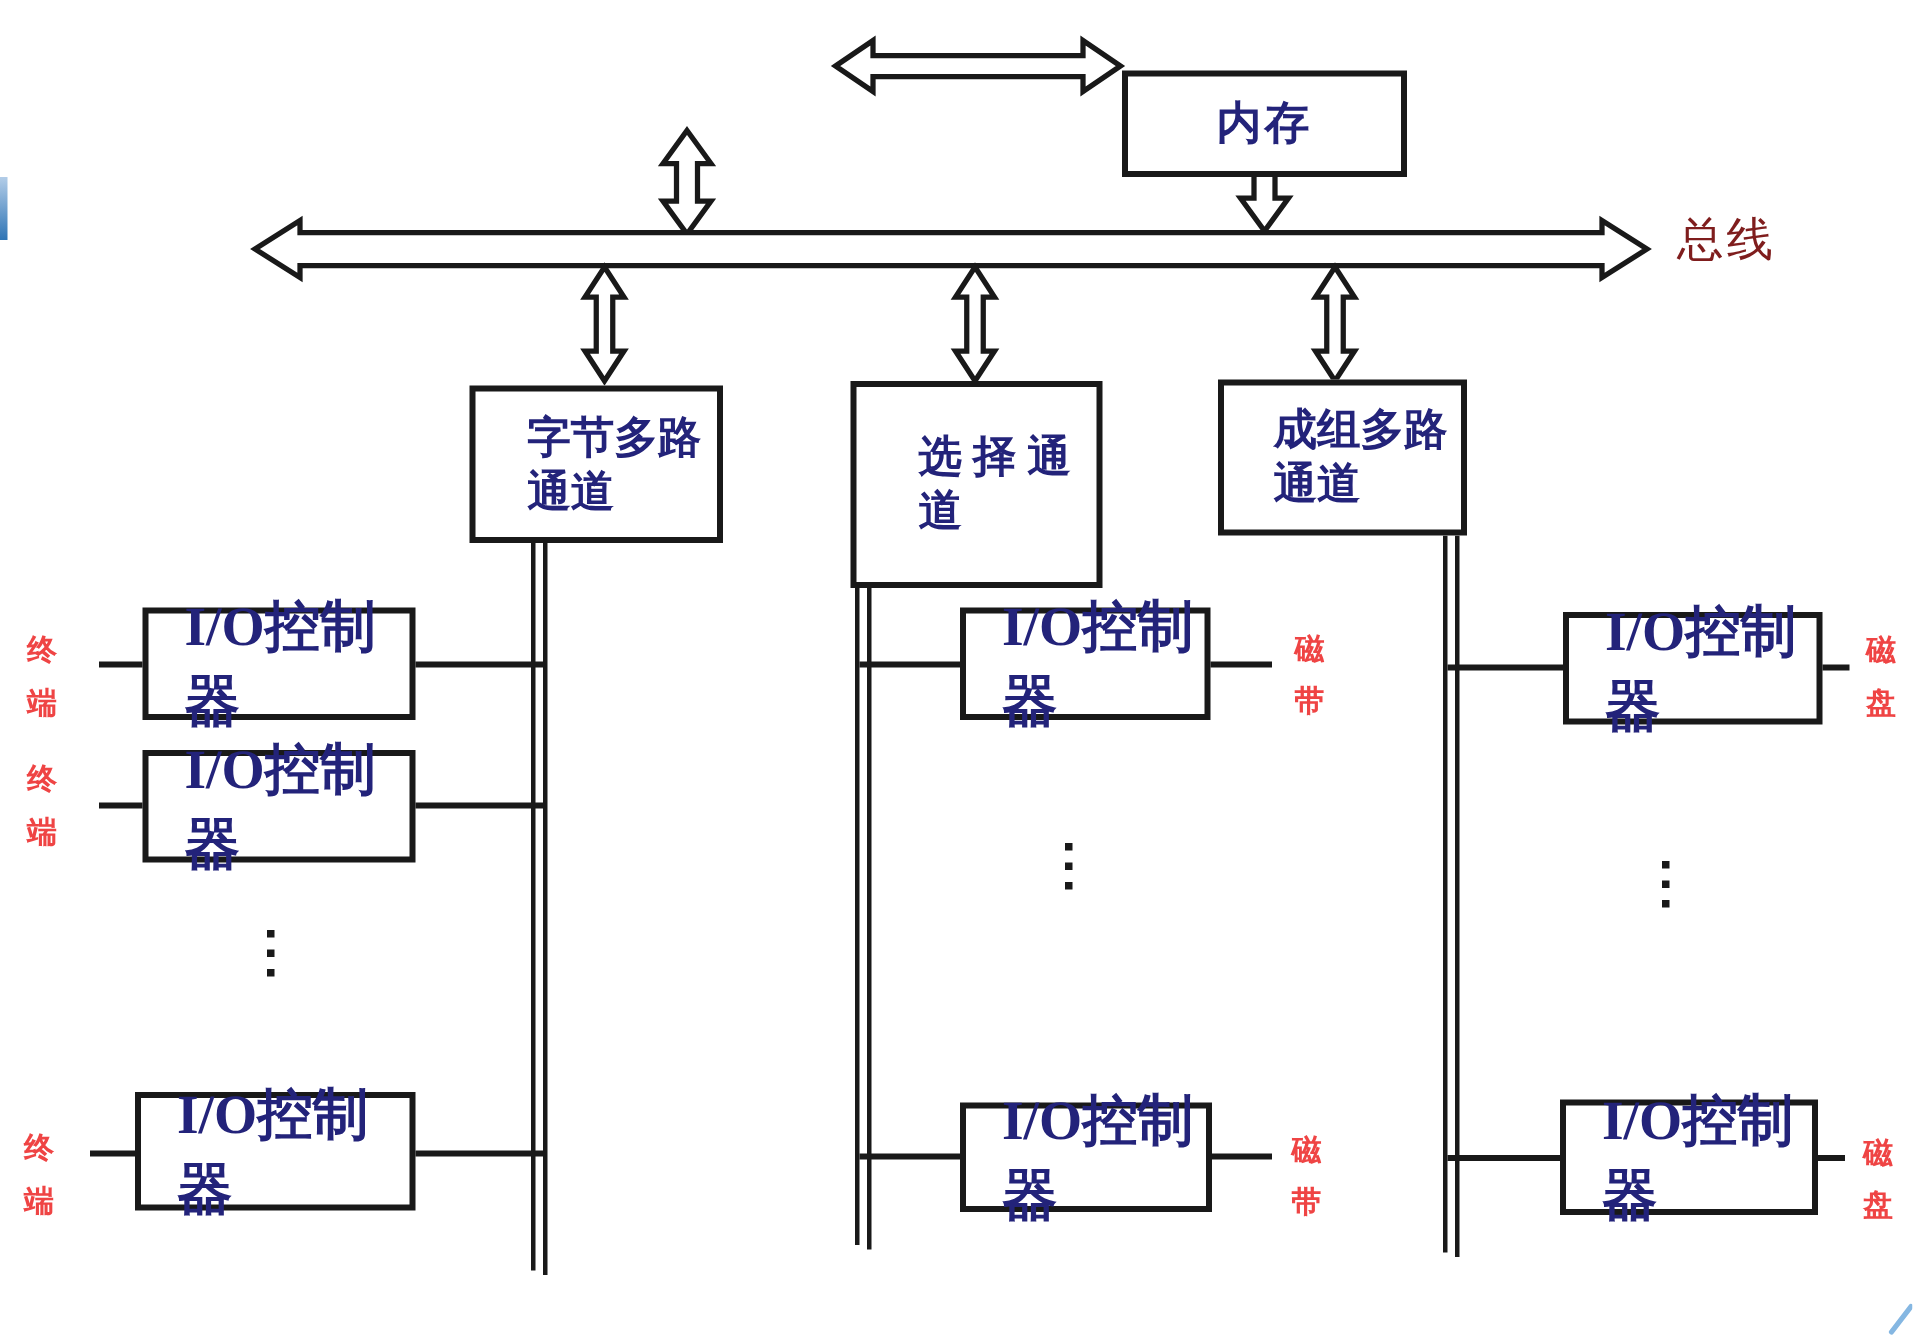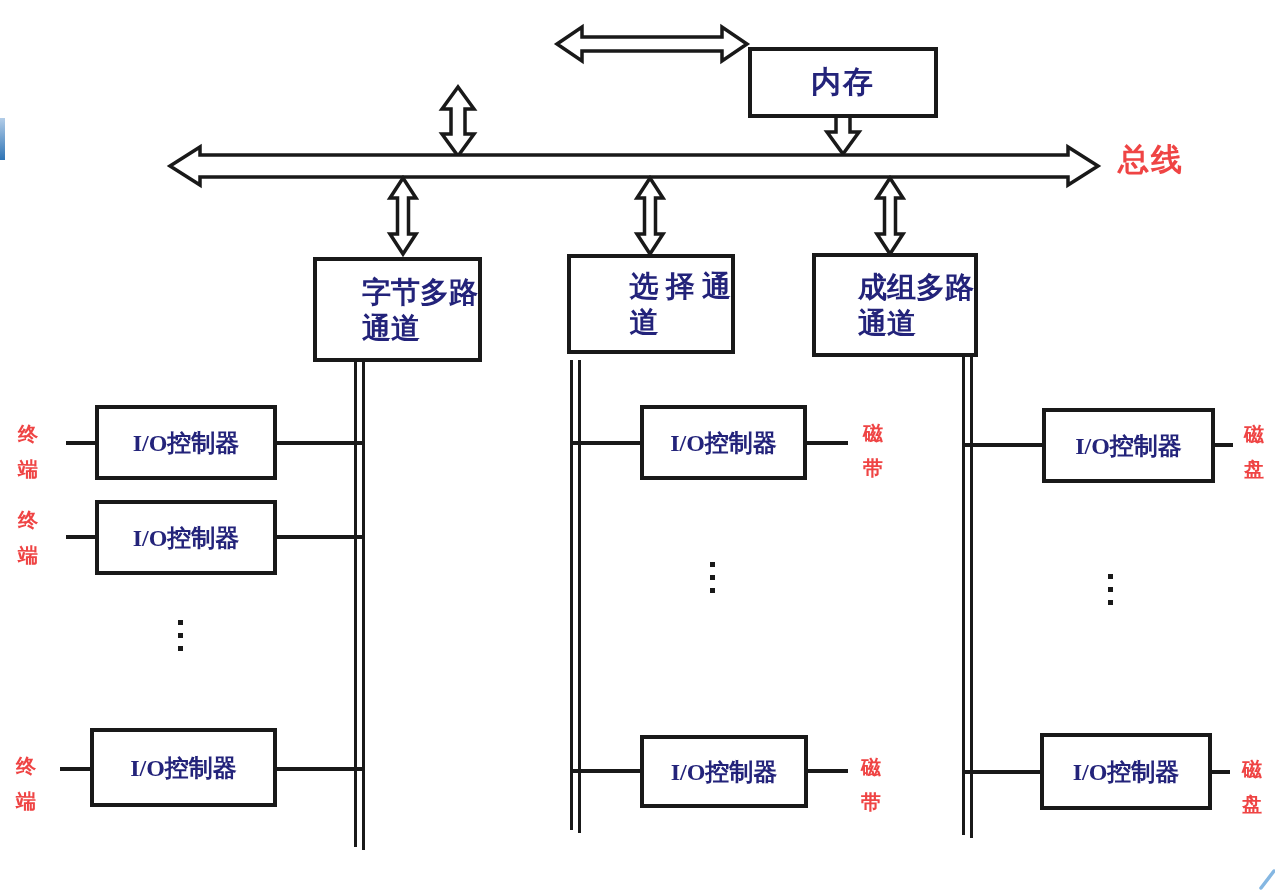--- a/index.html
+++ b/index.html
@@ -11,46 +11,46 @@
   .arrow{fill:#ffffff;stroke:#191919;stroke-width:3.5;stroke-linejoin:miter;}
   .wire{stroke:#191919;stroke-width:4;}
   .cable{stroke:#191919;stroke-width:3;}
   .box{
     position:absolute;box-sizing:border-box;border:4px solid #191919;background:#ffffff;
     display:flex;align-items:center;justify-content:center;
     color:#23237a;font-weight:bold;
   }
   .cpu-box{left:348px;top:14px;width:208px;height:72px;font-size:30px;letter-spacing:1px;}
   .mem-box{left:748px;top:10px;width:190px;height:71px;font-size:30px;letter-spacing:2px;margin-top:37px;}
-  .channel-box{justify-content:flex-end;padding-left:24px;}
+  .channel-box{justify-content:center;padding-left:24px;}
   .ch1{left:313px;top:257px;width:169px;height:105px;}
-  .ch2{left:567px;top:254px;width:168px;height:100px;}
+  .ch2{left:567px;top:254px;width:168px;height:138px;}
   .ch3{left:812px;top:253px;width:166px;height:104px;}
   .channel-text{font-size:29px;line-height:36px;}
-  .io-box{font-size:24px;}
+  .io-box{font-size:37px;padding-left:24px;}
   .io-l1{left:95px;top:405px;width:182px;height:75px;}
   .io-l2{left:95px;top:500px;width:182px;height:75px;}
   .io-l3{left:90px;top:728px;width:187px;height:79px;}
   .io-m1{left:640px;top:405px;width:167px;height:75px;}
   .io-m2{left:640px;top:735px;width:168px;height:73px;}
   .io-r1{left:1042px;top:408px;width:173px;height:75px;}
   .io-r2{left:1040px;top:733px;width:172px;height:77px;}
   .device-label{
     position:absolute;width:36px;text-align:center;color:#ef4444;font-weight:bold;
     font-size:20px;line-height:35px;word-break:break-all;
   }
   .t1{left:10px;top:417px;}
   .t2{left:10px;top:503px;}
   .t3{left:8px;top:749px;}
   .tp1{left:855px;top:416px;}
   .tp2{left:853px;top:750px;}
   .dk1{left:1236px;top:417px;}
   .dk2{left:1234px;top:752px;}
   .bus-label{
-    position:absolute;left:1118px;top:139px;color:#ef4444;font-weight:bold;font-size:31px;
+    position:absolute;left:1118px;top:139px;color:#7f1d1d;font-weight:normal;font-size:31px;
     letter-spacing:2px;white-space:nowrap;
   }
   .dots{position:absolute;display:flex;flex-direction:column;gap:8px;}
   .dots i{display:block;width:5px;height:5px;background:#191919;}
   .dots-1{left:178px;top:620px;}
   .dots-2{left:710px;top:562px;}
   .dots-3{left:1108px;top:574px;}
 </style>
 </head>
 <body>

